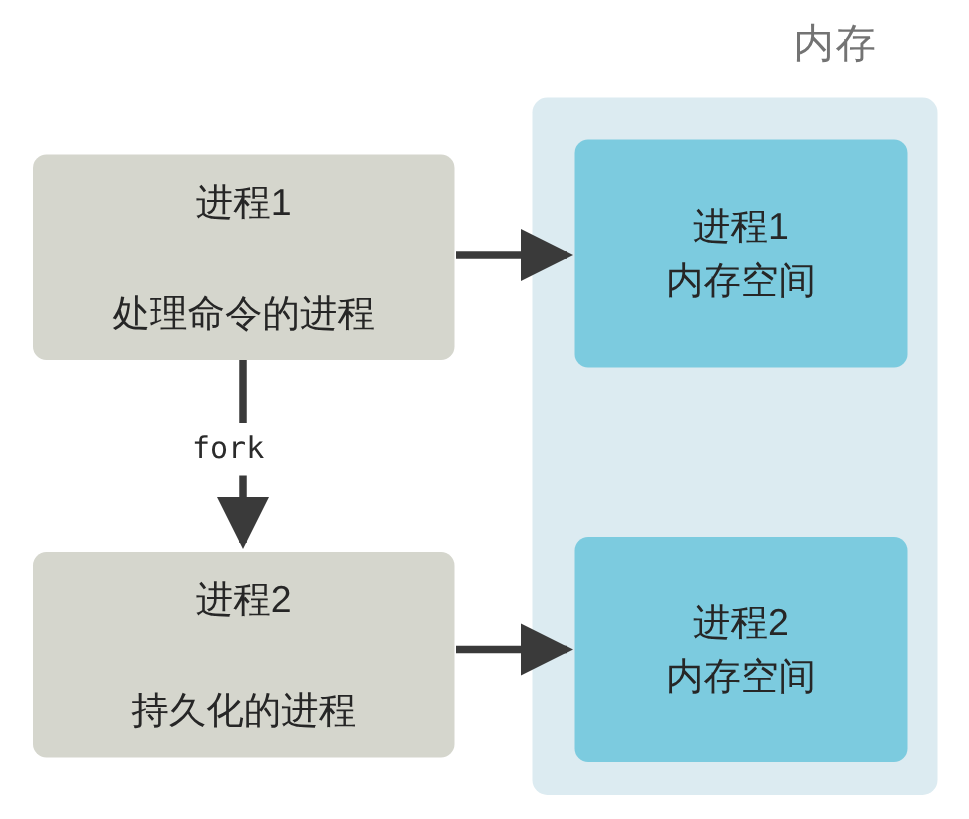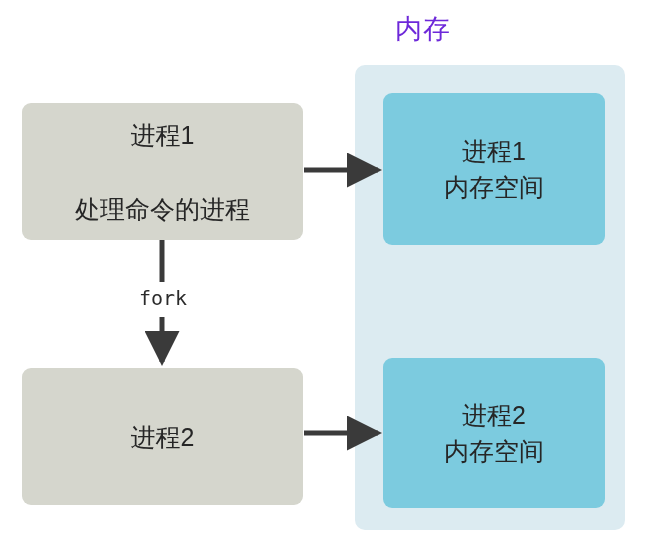--- a/index.html
+++ b/index.html
@@ -18,24 +18,24 @@
     background: #ffffff;
     overflow: hidden;
   }
 
   
   .memory-title {
     position: absolute;
     left: 395px;
     top: 12px;
     width: 190px;
-    text-align: left;
+    text-align: right;
     font-size: 27px;
     line-height: 34px;
-    color: #6d28d9;
+    color: #737373;
     letter-spacing: 1px;
     white-space: nowrap;
   }
 
   
   .memory-container {
     position: absolute;
     left: 355px;
     top: 65px;
     width: 270px;
@@ -95,21 +95,21 @@
     height: 546px;
     pointer-events: none;
   }
 
   
   .fork-label {
     position: absolute;
     left: 128px;
     top: 286px;
     width: 70px;
-    text-align: center;
+    text-align: left;
     font-family: "DejaVu Sans Mono", "Liberation Mono", monospace;
     font-size: 20px;
     line-height: 24px;
     color: #2b2b2b;
     white-space: nowrap;
   }
 </style>
 </head>
 <body>
 
@@ -142,20 +142,21 @@
 
   <div class="fork-label">fork</div>
 
   <div class="node proc-box" id="proc-1">
     <span class="line line-1">进程1</span>
     <span class="line line-2">处理命令的进程</span>
   </div>
 
   <div class="node proc-box" id="proc-2">
     <span class="line line-1">进程2</span>
+    <span class="line line-2">持久化的进程</span>
   </div>
 
   <div class="node mem-box" id="mem-1">
     <span class="line line-1">进程1</span>
     <span class="line line-2">内存空间</span>
   </div>
 
   <div class="node mem-box" id="mem-2">
     <span class="line line-1">进程2</span>
     <span class="line line-2">内存空间</span>

